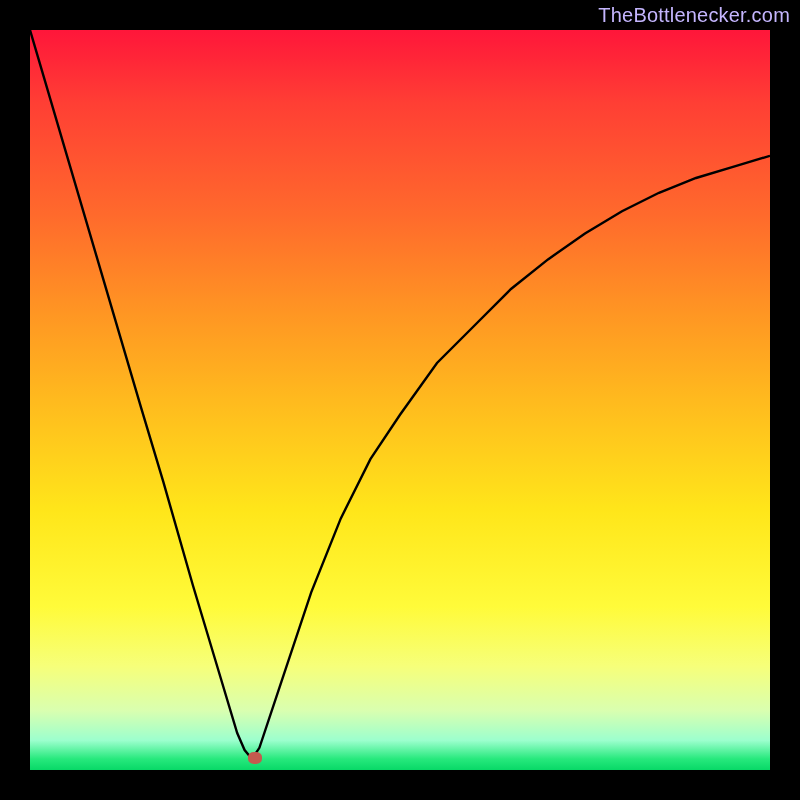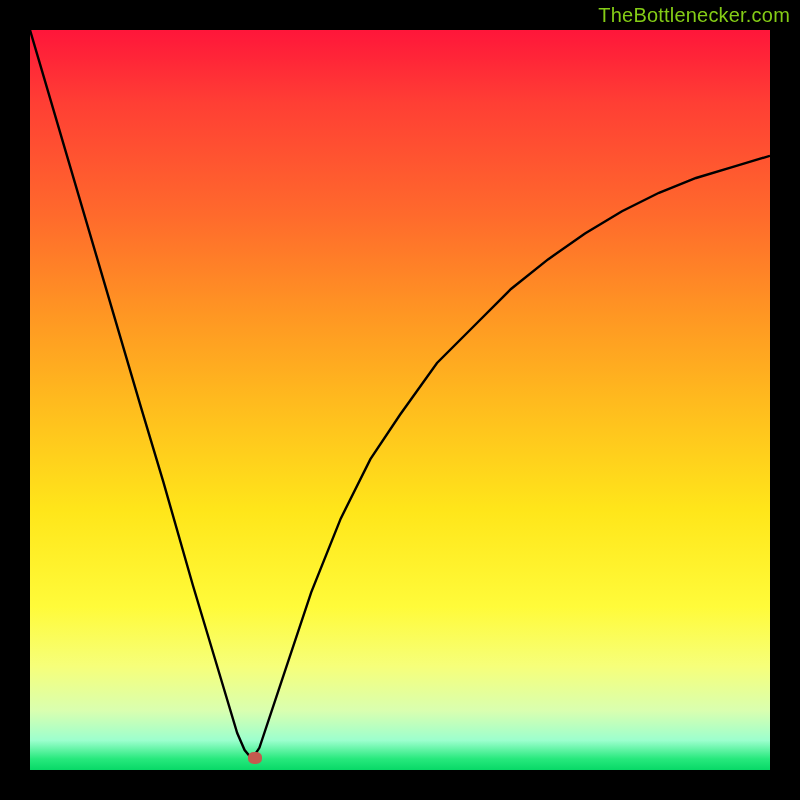--- a/index.html
+++ b/index.html
@@ -52,21 +52,21 @@
     position: absolute;
     width: 14px;
     height: 12px;
     border-radius: 6px / 5px;
     background: #c35a4e;
   }
   .watermark {
     position: absolute;
     top: 4px;
     right: 10px;
-    color: #84cc16;
+    color: #c4b5fd;
     font-size: 20px;
     letter-spacing: 0.2px;
   }
 </style>
 </head>
 <body>
 
 <div class="frame">
 
   <div class="plot-area">

